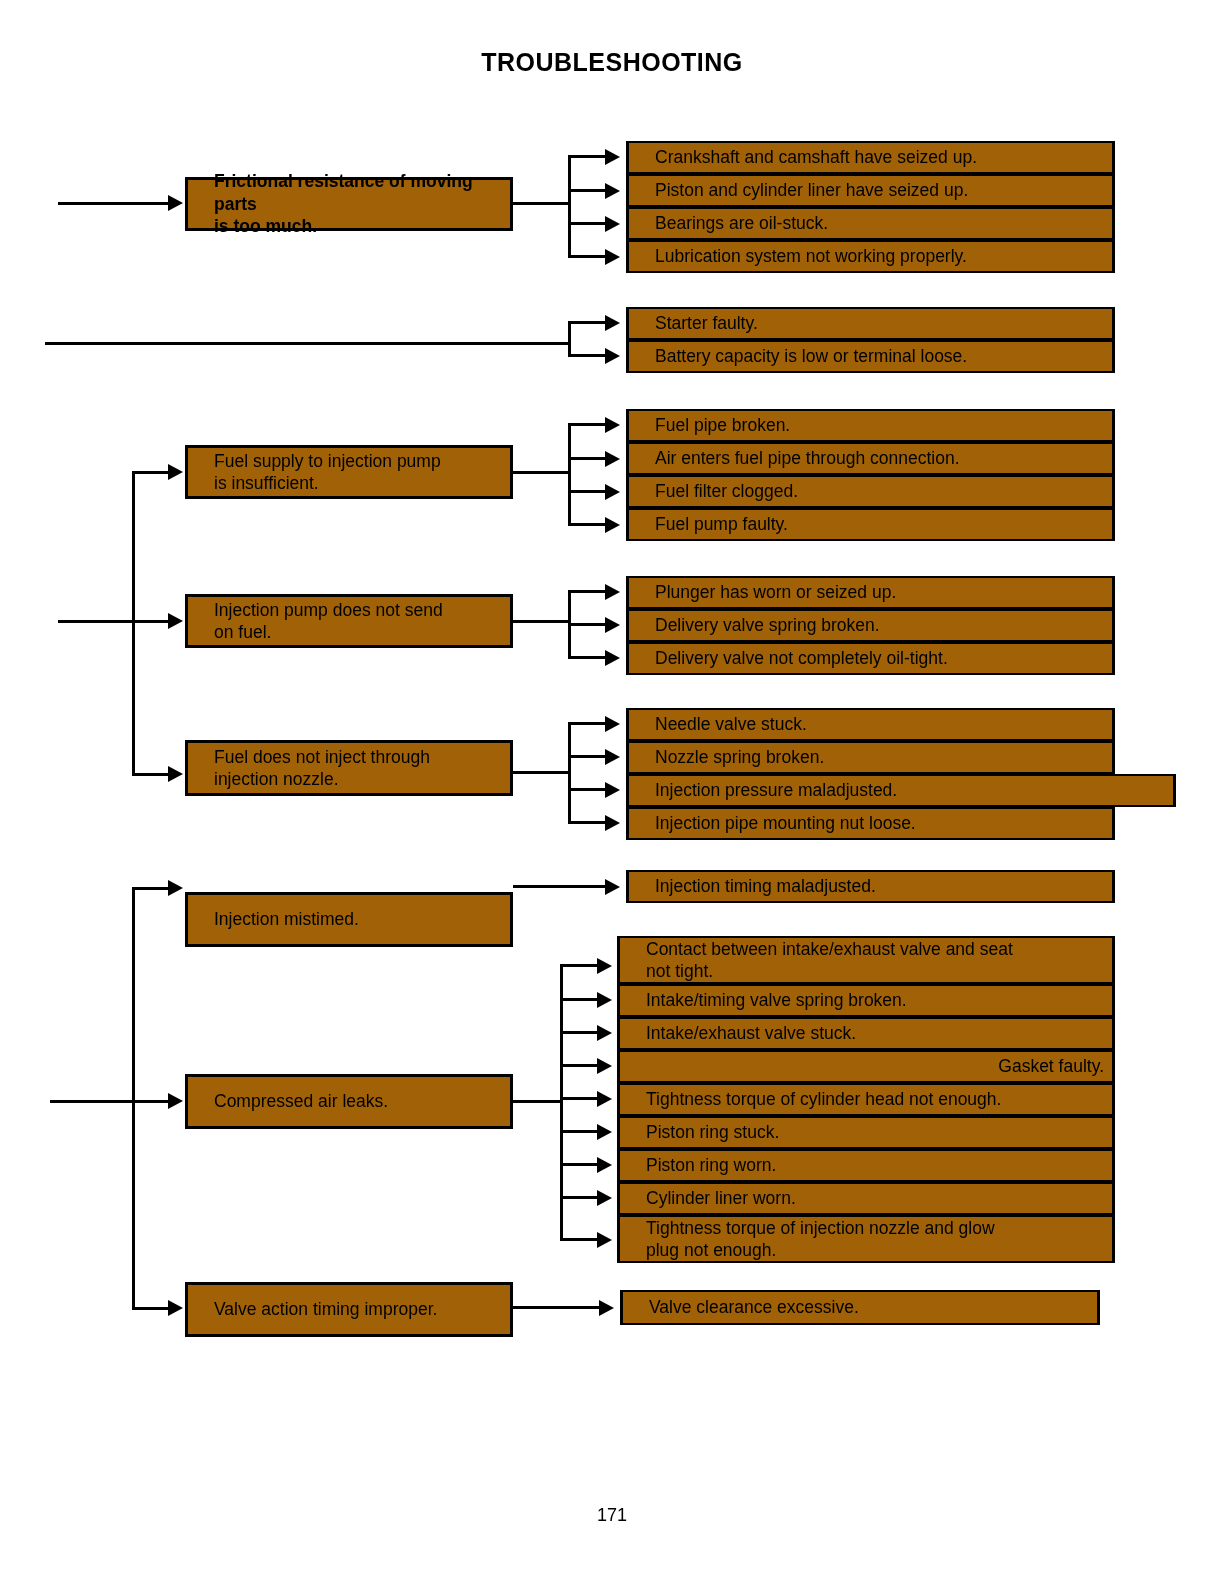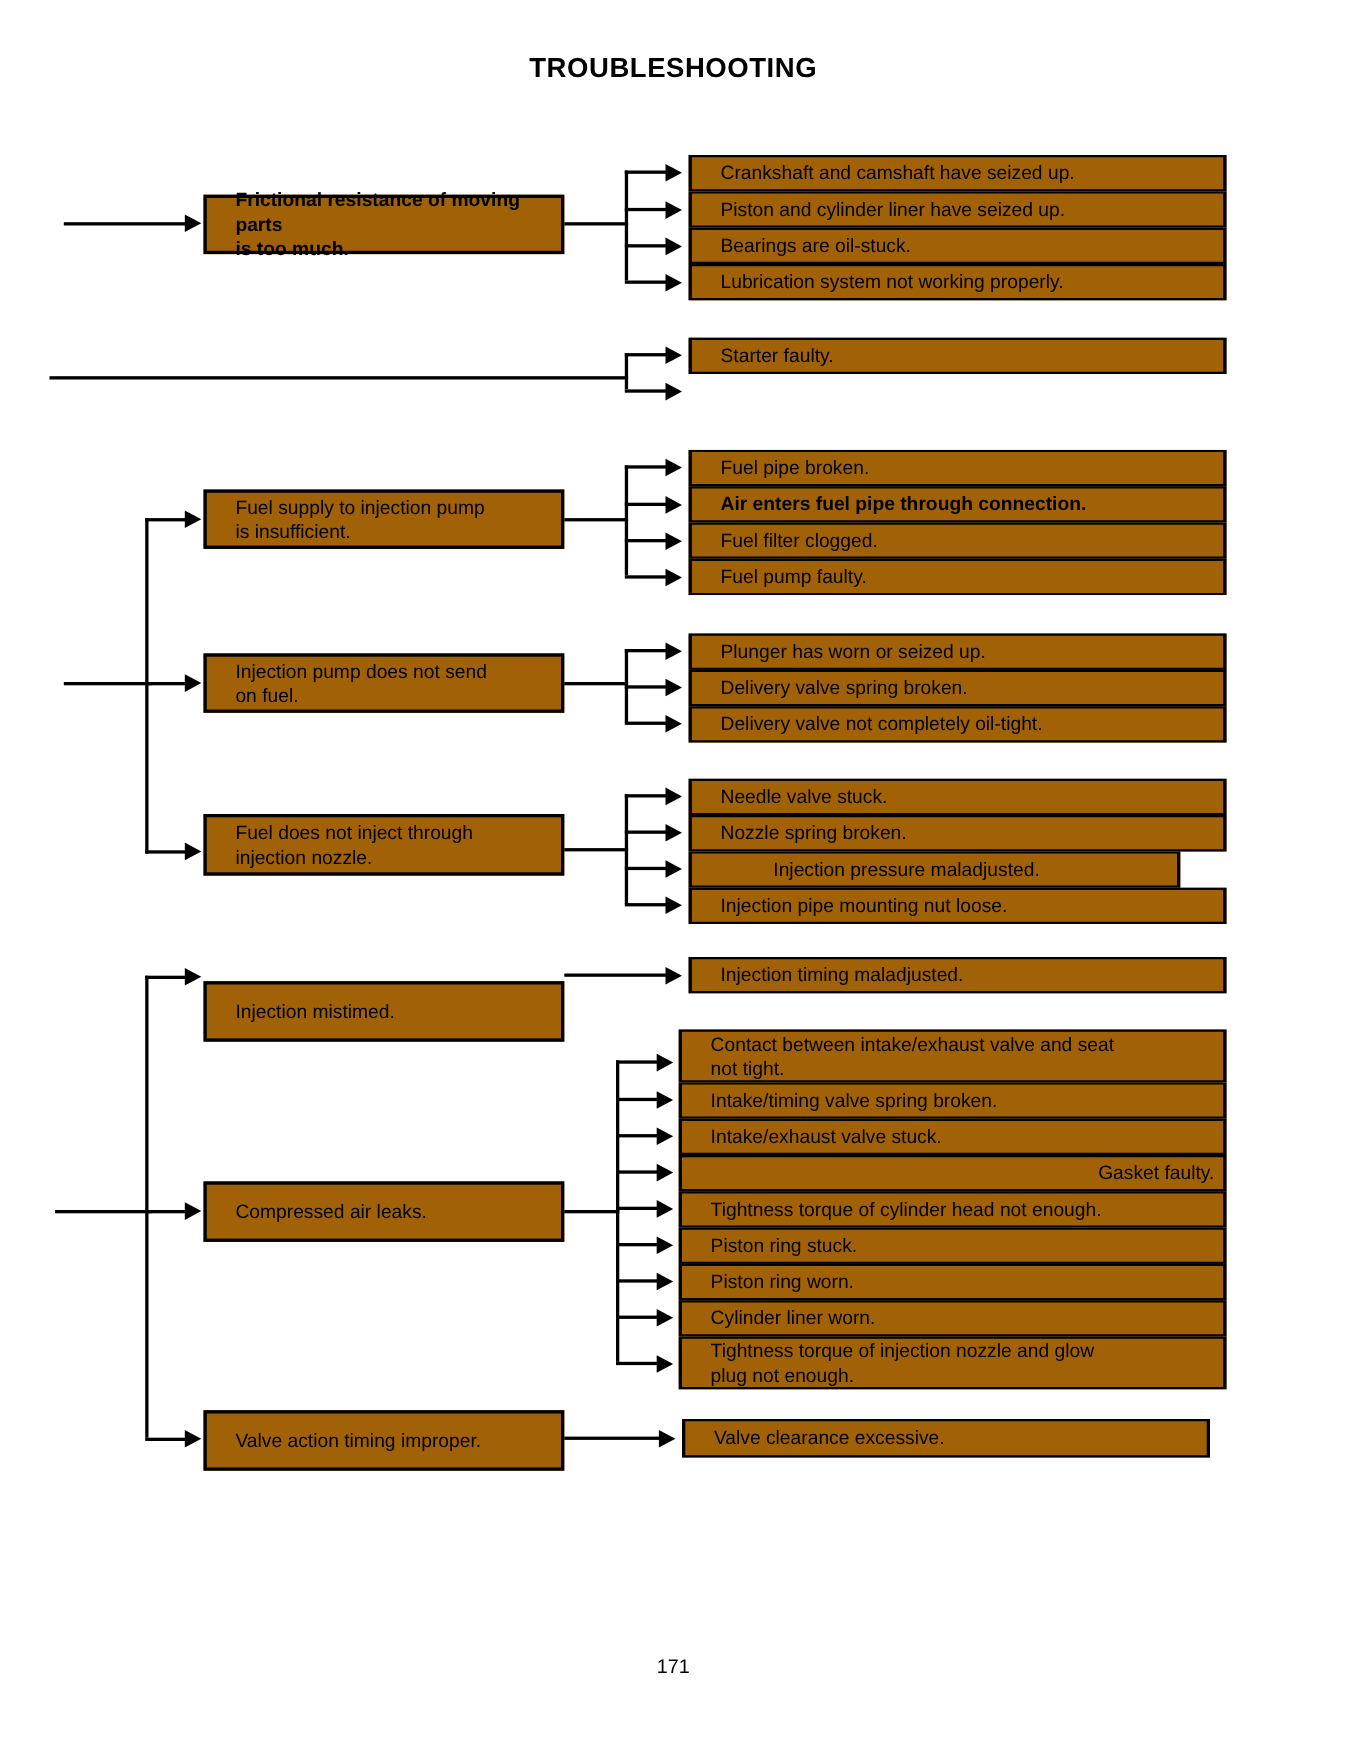--- a/index.html
+++ b/index.html
@@ -121,20 +121,23 @@
 
   <div class="hline" style="left:45px; top:342px; width:526px;"></div>
   <div class="vline" style="left:568px; top:321px; width:3px; height:33px;"></div>
 
   <div class="box effect-box" style="left:626px; top:307px; width:489px; height:33px;">
     <span class="txt">Starter faulty.</span>
   </div>
   <div class="hline" style="left:568px; top:321px; width:42px;"></div>
   <div class="arrow" style="left:605px; top:315px;"></div>
 
+  <div class="box effect-box" style="left:626px; top:340px; width:489px; height:33px;">
+    <span class="txt">Battery capacity is low or terminal loose.</span>
+  </div>
   <div class="hline" style="left:568px; top:354px; width:42px;"></div>
   <div class="arrow" style="left:605px; top:348px;"></div>
 
   <div class="vline" style="left:132px; top:471px; width:3px; height:305px;"></div>
   <div class="hline" style="left:58px; top:620px; width:80px;"></div>
 
   <div class="box cause-box" style="left:185px; top:445px; width:328px; height:54px;">
     <span class="txt">Fuel supply to injection pump
 is insufficient.</span>
   </div>
@@ -142,21 +145,21 @@
   <div class="arrow" style="left:168px; top:464px;"></div>
   <div class="hline" style="left:513px; top:471px; width:58px;"></div>
   <div class="vline" style="left:568px; top:423px; width:3px; height:100px;"></div>
 
   <div class="box effect-box" style="left:626px; top:409px; width:489px; height:33px;">
     <span class="txt">Fuel pipe broken.</span>
   </div>
   <div class="hline" style="left:568px; top:423px; width:42px;"></div>
   <div class="arrow" style="left:605px; top:417px;"></div>
 
-  <div class="box effect-box" style="left:626px; top:442px; width:489px; height:33px;font-weight:bold;">
+  <div class="box effect-box" style="left:626px; top:442px; width:489px; height:33px;">
     <span class="txt">Air enters fuel pipe through connection.</span>
   </div>
   <div class="hline" style="left:568px; top:457px; width:42px;"></div>
   <div class="arrow" style="left:605px; top:451px;"></div>
 
   <div class="box effect-box" style="left:626px; top:475px; width:489px; height:33px;">
     <span class="txt">Fuel filter clogged.</span>
   </div>
   <div class="hline" style="left:568px; top:490px; width:42px;"></div>
   <div class="arrow" style="left:605px; top:484px;"></div>
@@ -208,21 +211,21 @@
   </div>
   <div class="hline" style="left:568px; top:722px; width:42px;"></div>
   <div class="arrow" style="left:605px; top:716px;"></div>
 
   <div class="box effect-box" style="left:626px; top:741px; width:489px; height:33px;">
     <span class="txt">Nozzle spring broken.</span>
   </div>
   <div class="hline" style="left:568px; top:755px; width:42px;"></div>
   <div class="arrow" style="left:605px; top:749px;"></div>
 
-  <div class="box effect-box" style="left:626px; top:774px; width:447px; height:33px;padding-left:48px;">
+  <div class="box effect-box" style="left:626px; top:774px; width:550px; height:33px;">
     <span class="txt">Injection pressure maladjusted.</span>
   </div>
   <div class="hline" style="left:568px; top:788px; width:42px;"></div>
   <div class="arrow" style="left:605px; top:782px;"></div>
 
   <div class="box effect-box" style="left:626px; top:807px; width:489px; height:33px;">
     <span class="txt">Injection pipe mounting nut loose.</span>
   </div>
   <div class="hline" style="left:568px; top:821px; width:42px;"></div>
   <div class="arrow" style="left:605px; top:815px;"></div>

